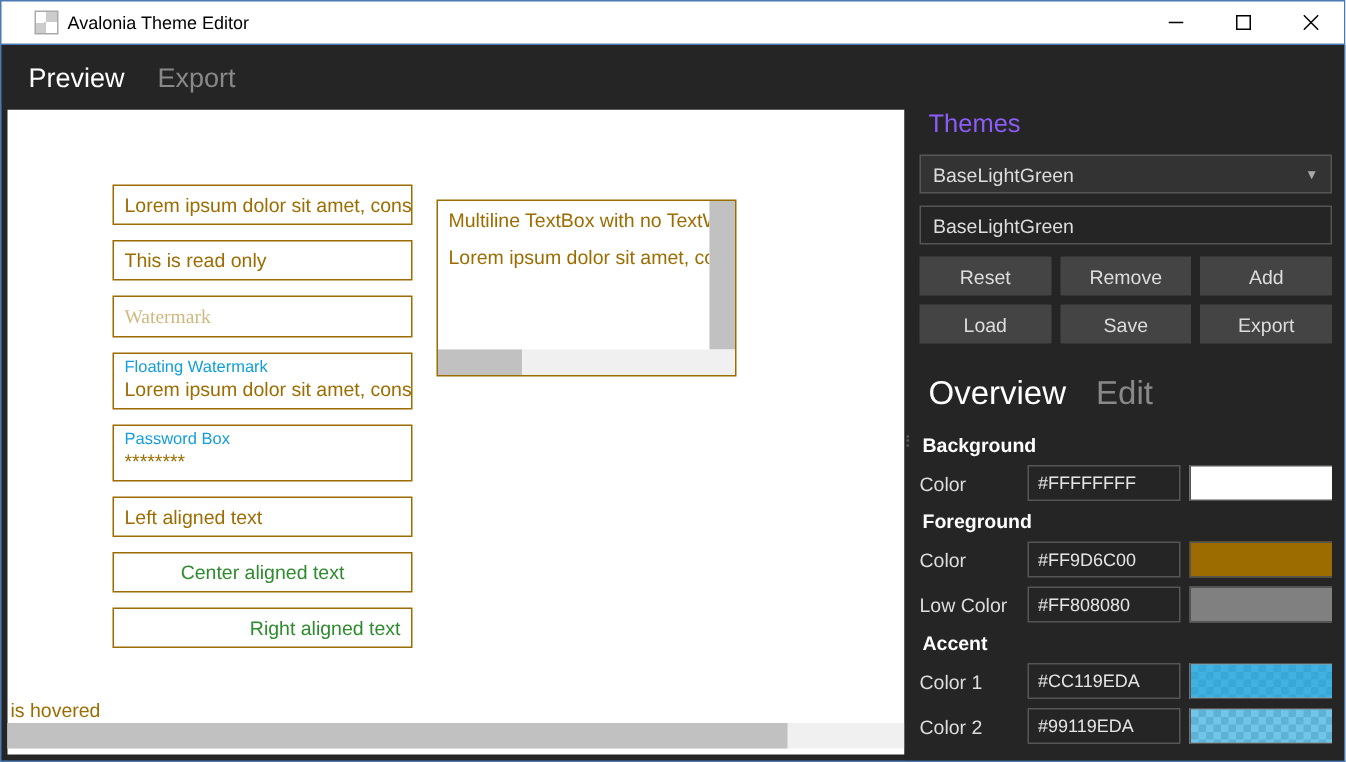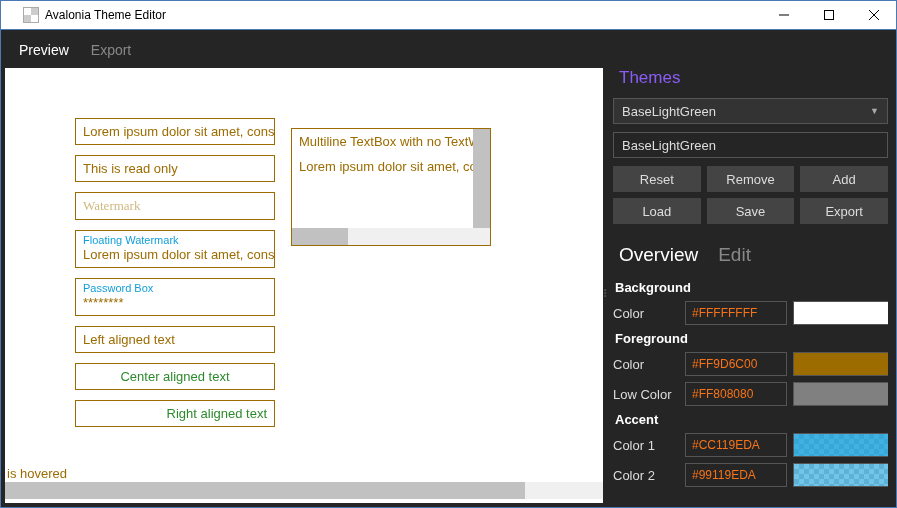--- a/index.html
+++ b/index.html
@@ -10,21 +10,21 @@
   .titlebar .app-icon { width: 16px; height: 16px; margin-right: 6px; background: repeating-conic-gradient(#ccc 0 25%, #fff 0 50%); border: 1px solid #aaa; }
   .titlebar .title-text { flex: 1; font-size: 12px; color: #000; }
   .titlebar .win-btns { display: flex; }
   .win-btn { width: 45px; height: 28px; display: flex; align-items: center; justify-content: center; }
   .win-btn svg { width: 10px; height: 10px; }
   
   
   .chrome { background: #252525; width: 100%; height: calc(100% - 30px); display: flex; flex-direction: column; border: 1px solid #4a7ab3; border-top: none; }
   
   .tabheader { display: flex; gap: 22px; padding: 12px 18px 10px 18px; }
-  .tabheader .tab { font-size: 14px; color: #888; cursor: pointer; }
+  .tabheader .tab { font-size: 18px; color: #888; cursor: pointer; }
   .tabheader .tab.active { color: #fff; }
   
   .body { flex: 1; display: flex; overflow: hidden; }
   
   
   .preview-pane { flex: 1; background: #fff; margin: 0 0 4px 4px; position: relative; overflow: hidden; }
   .preview-inner { padding: 50px 0 0 70px; display: flex; gap: 16px; }
   .col { display: flex; flex-direction: column; gap: 10px; width: 200px; }
   .col.wide { width: 200px; }
   
@@ -61,29 +61,29 @@
   .section-title { font-size:17px; color:#8b5cf6; margin: 0 0 10px 6px;}
   
   .combo { background:#333; border:1px solid #555; color:#ddd; height:26px; padding:0 8px; display:flex; align-items:center; justify-content:space-between; margin-bottom:8px;}
   .combo .chev { font-size:9px; color:#aaa;}
   .name-input { background:#252525; border:1px solid #555; color:#ddd; height:26px; padding:0 8px; display:flex; align-items:center; margin-bottom:8px;}
   
   .btn-row { display:flex; gap:6px; margin-bottom:6px;}
   .btn { flex:1; background:#444; color:#ddd; height:26px; display:flex; align-items:center; justify-content:center; font-size:13px; cursor:pointer;}
   
   .sub-tabs { display:flex; gap:20px; margin:14px 0 10px 6px;}
-  .sub-tabs .tab { font-size:19px; color:#888; cursor:pointer;}
+  .sub-tabs .tab { font-size:22px; color:#888; cursor:pointer;}
   .sub-tabs .tab.active { color:#fff;}
   
   .props { display:flex; overflow:hidden;}
   .props-inner { flex:1; }
   .props .group-label { color:#fff; font-weight:600; font-size:13px; margin:4px 0 6px 2px;}
   .prop-row { display:flex; align-items:center; gap:6px; margin-bottom:6px;}
   .prop-row .lbl { width:66px; color:#ddd; font-size:13px;}
-  .hex { width:102px; height:24px; background:#252525; border:1px solid #555; color:#f97316; padding:0 6px; display:flex; align-items:center; font-size:12px;}
+  .hex { width:102px; height:24px; background:#252525; border:1px solid #555; color:#e5e5e5; padding:0 6px; display:flex; align-items:center; font-size:12px;}
   .swatch { width:96px; height:24px; border:1px solid #555;}
   .swatch.checker { background-image: linear-gradient(45deg,#ccc 25%,transparent 25%,transparent 75%,#ccc 75%),linear-gradient(45deg,#ccc 25%,transparent 25%,transparent 75%,#ccc 75%); background-size:10px 10px; background-position:0 0,5px 5px; background-color:#fff;}
   .swatch .overlay{width:100%;height:100%;}
   
   .right-vscroll{ width:14px; background:#333; position:relative; margin-left:4px;}
   .right-vscroll .thumb{position:absolute; top:0; left:0; right:0; height:100px; background:#666;}
 </style>
 </head>
 <body>
 

